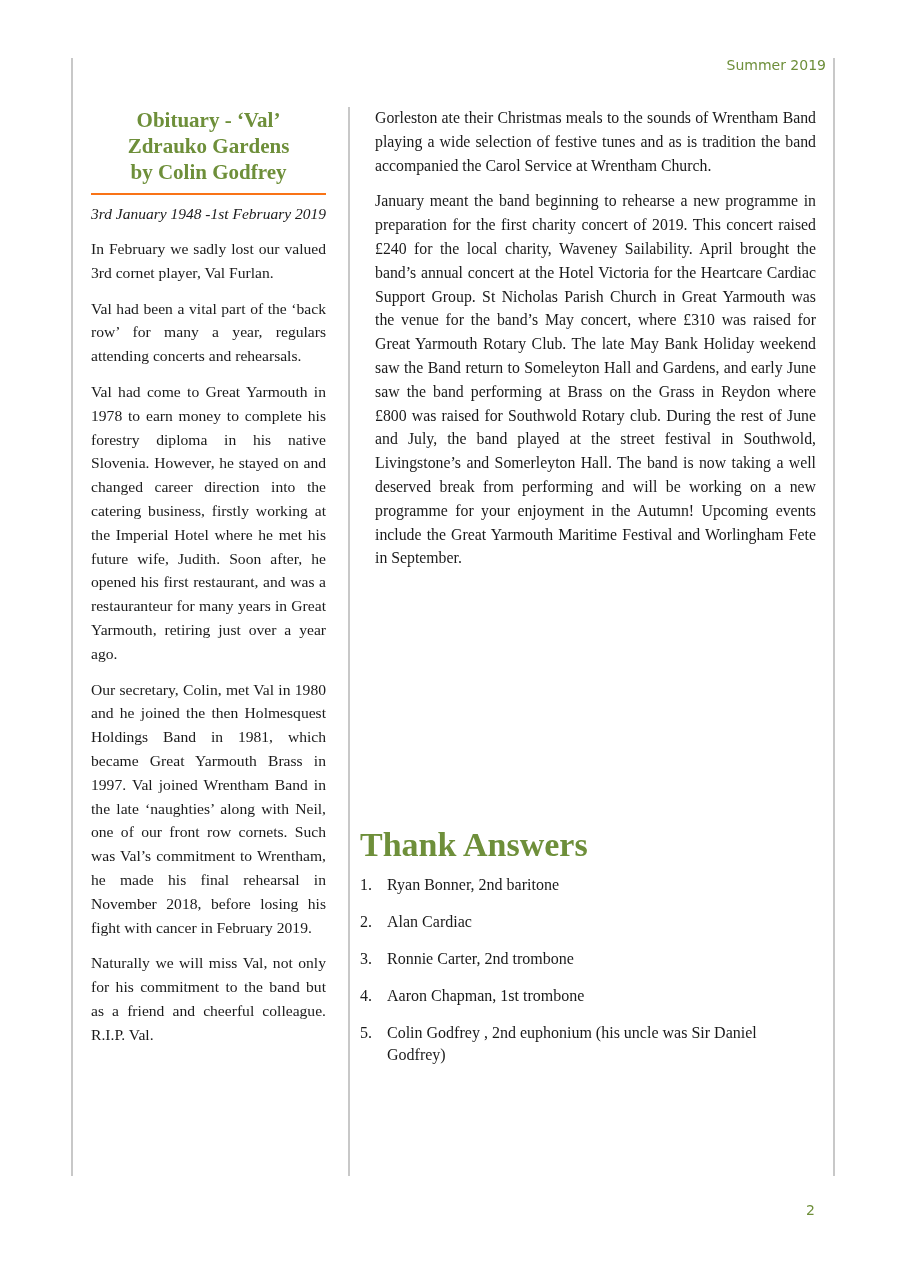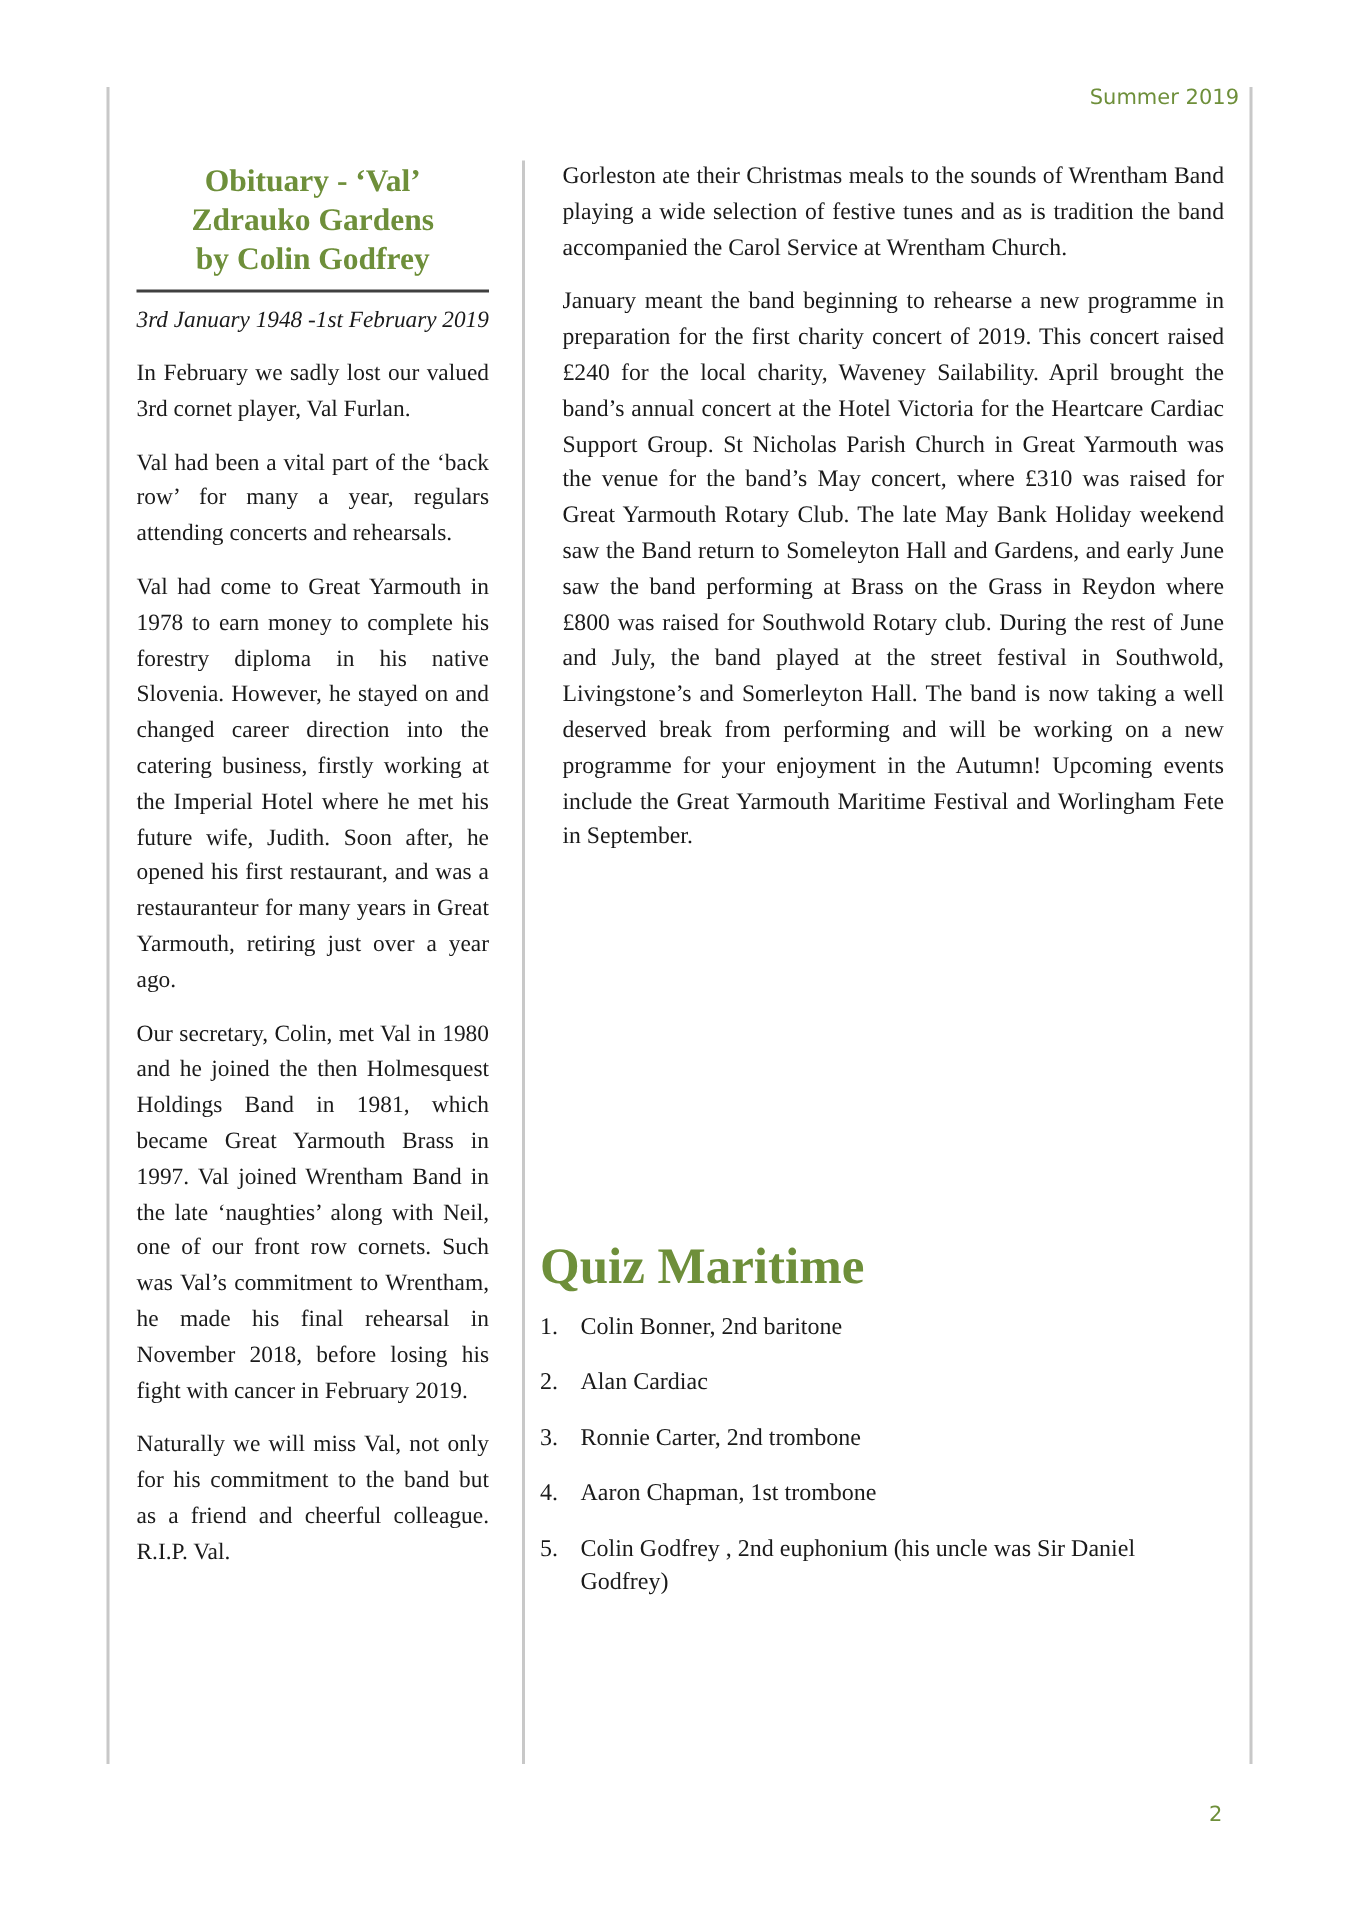--- a/index.html
+++ b/index.html
@@ -11,21 +11,21 @@
                  font-size: 14px; color: #6e8f3a; }
   .rule { position: absolute; width: 2px; background: #c8c8c8; }
   .rule-left { left: 71px; top: 58px; height: 1118px; }
   .rule-mid { left: 348px; top: 107px; height: 1069px; }
   .rule-right { left: 833px; top: 58px; height: 1118px; }
 
   .col-left { position: absolute; left: 91px; top: 107px; width: 235px; }
   .col-right { position: absolute; left: 375px; top: 106px; width: 441px; }
 
   .obit-title { color: #6e8f3a; font-weight: bold; text-align: center; font-size: 21px;
-                line-height: 26px; margin: 0; padding-bottom: 8px; border-bottom: 2px solid #404040; }
+                line-height: 26px; margin: 0; padding-bottom: 8px; border-bottom: 2px solid #f97316; }
   .obit-dates { font-style: italic; font-size: 15.5px; margin: 10px 0 14px 0; white-space: nowrap; }
   .para { font-size: 15.6px; line-height: 23.8px; text-align: justify; margin: 0 0 12px 0; }
   .col-right .para { font-size: 15.8px; }
 
   .quiz-title { color: #6e8f3a; font-weight: bold; font-size: 34px; margin: 0; position: absolute;
                 left: 360px; top: 826px; }
   .quiz-list { position: absolute; left: 360px; top: 874px; width: 450px; margin: 0; padding: 0;
                list-style: none; font-size: 16px; }
   .quiz-list li { display: flex; line-height: 22px; margin-bottom: 15px; }
   .quiz-list .num { width: 27px; flex-shrink: 0; }
@@ -51,25 +51,25 @@
   <p class="para">Val had come to Great Yarmouth in 1978 to earn money to complete his forestry diploma in his native Slovenia. However, he stayed on and changed career direction into the catering business, firstly working at the Imperial Hotel where he met his future wife, Judith. Soon after, he opened his first restaurant, and was a restauranteur for many years in Great Yarmouth, retiring just over a year ago.</p>
   <p class="para">Our secretary, Colin, met Val in 1980 and he joined the then Holmesquest Holdings Band in 1981, which became Great Yarmouth Brass in 1997. Val joined Wrentham Band in the late ‘naughties’ along with Neil, one of our front row cornets. Such was Val’s commitment to Wrentham, he made his final rehearsal in November 2018, before losing his fight with cancer in February 2019.</p>
   <p class="para">Naturally we will miss Val, not only for his commitment to the band but as a friend and cheerful colleague. R.I.P. Val.</p>
 </div>
 
 <div class="col-right">
   <p class="para">Gorleston ate their Christmas meals to the sounds of Wrentham Band playing a wide selection of festive tunes and as is tradition the band accompanied the Carol Service at Wrentham Church.</p>
   <p class="para">January meant the band beginning to rehearse a new programme in preparation for the first charity concert of 2019. This concert raised £240 for the local charity, Waveney Sailability. April brought the band’s annual concert  at the Hotel Victoria for the Heartcare Cardiac Support Group. St Nicholas Parish Church in Great Yarmouth was the venue for the band’s May concert, where £310 was raised for Great Yarmouth Rotary Club. The late May Bank Holiday weekend saw the Band return to Someleyton Hall and Gardens, and early June saw the band performing at Brass on the Grass in Reydon where £800 was raised for Southwold Rotary club. During the rest of June and July, the band played at the street festival in Southwold, Livingstone’s and Somerleyton Hall. The band is now taking a well deserved break from performing and will be working on a new programme for your enjoyment in the Autumn!  Upcoming events include the Great Yarmouth Maritime Festival and Worlingham Fete in September.</p>
 </div>
 
-<h2 class="quiz-title">Quiz Maritime</h2>
+<h2 class="quiz-title">Thank Answers</h2>
 <ol class="quiz-list">
   <li>
     <span class="num">1.</span>
-    <span>Colin Bonner, 2nd baritone</span>
+    <span>Ryan Bonner, 2nd baritone</span>
   </li>
   <li>
     <span class="num">2.</span>
     <span>Alan Cardiac</span>
   </li>
   <li>
     <span class="num">3.</span>
     <span>Ronnie Carter, 2nd trombone</span>
   </li>
   <li>

